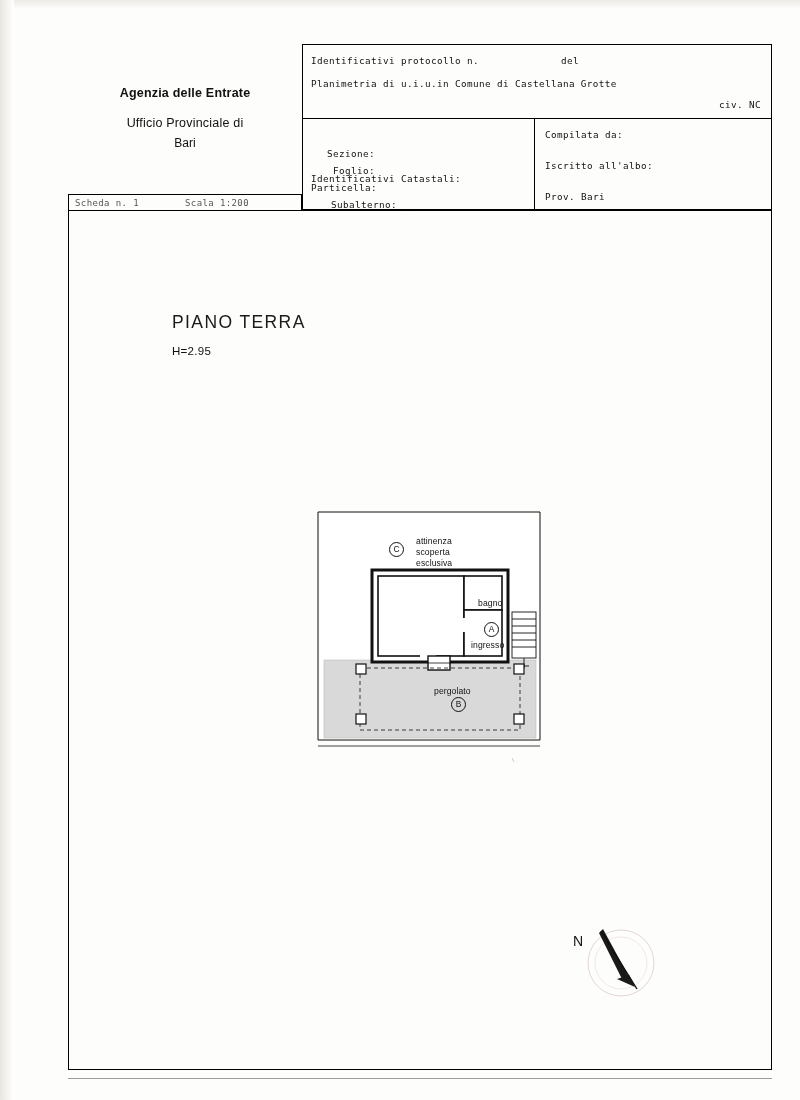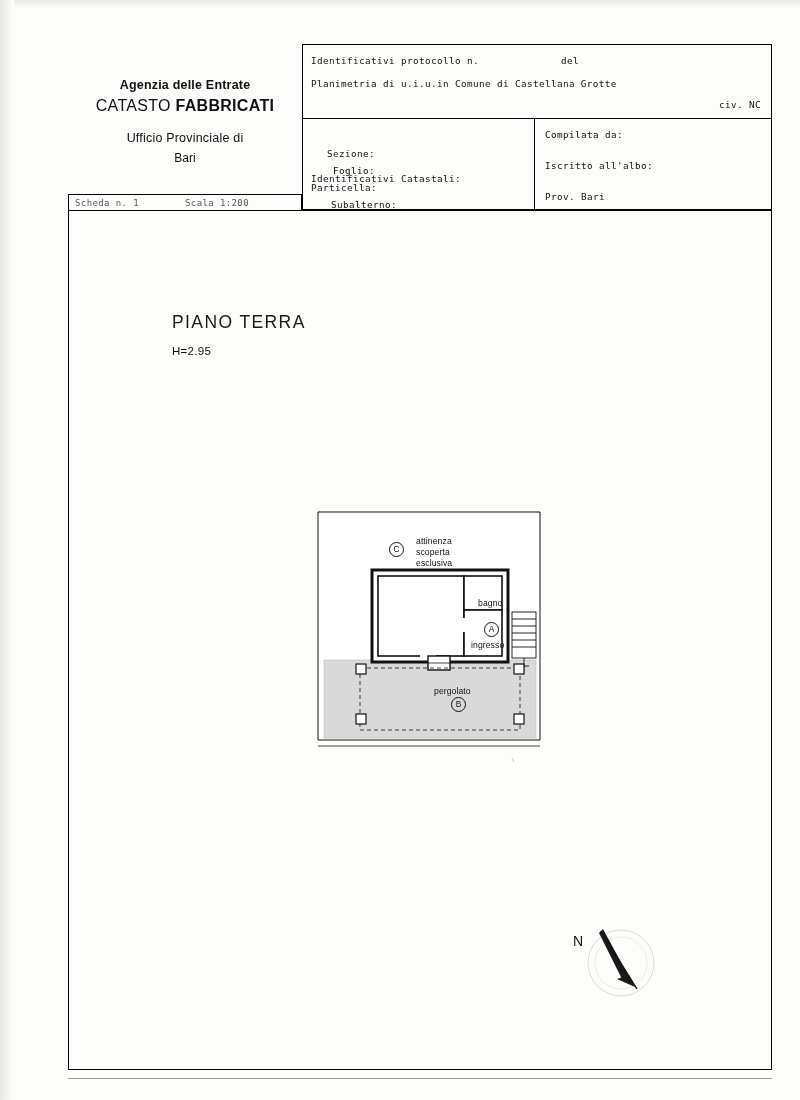--- a/index.html
+++ b/index.html
@@ -21,21 +21,21 @@
     left: 0; top: 0;
     width: 800px;
     height: 1100px;
     background: #fdfdfb;
   }
 
   
   .agency-block {
     position: absolute;
     left: 70px;
-    top: 76px;
+    top: 84px;
     width: 230px;
     text-align: center;
     line-height: 1.45;
   }
   .agency-line1 {
     font-size: 12.5px;
     font-weight: bold;
     letter-spacing: 0.2px;
   }
   .agency-line2 {
@@ -258,21 +258,20 @@
 </head>
 <body>
 
 <div class="page">
 
   <div class="edge-top"></div>
   <div class="edge-left"></div>
 
   <div class="agency-block">
     <div class="agency-line1">Agenzia delle Entrate</div>
-    <div class="agency-line2"><span>CATASTO </span><b>FABBRICATI</b></div>
     <div class="agency-line3">Ufficio Provinciale di</div>
     <div class="agency-line4">Bari</div>
   </div>
 
   <div class="form-table">
     <div class="ft-row1">
       <div class="ft-decl">Identificativi protocollo n.</div>
       <div class="ft-del">del</div>
       <div class="ft-plan">Planimetria di u.i.u.in Comune di Castellana Grotte</div>
       <div class="ft-civ">civ. NC</div>

